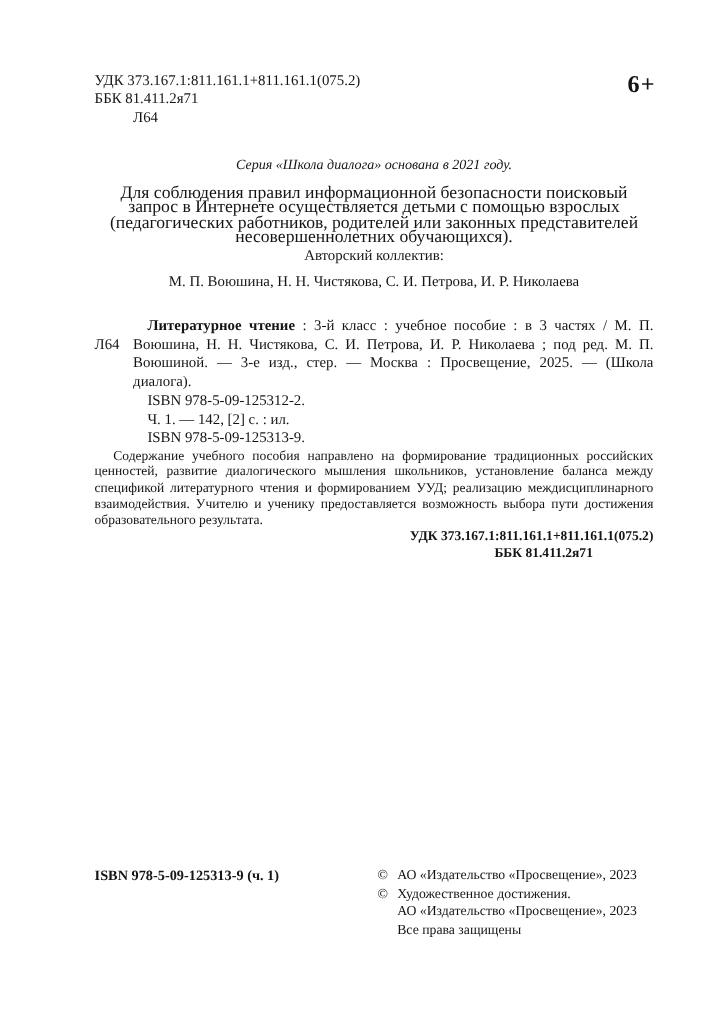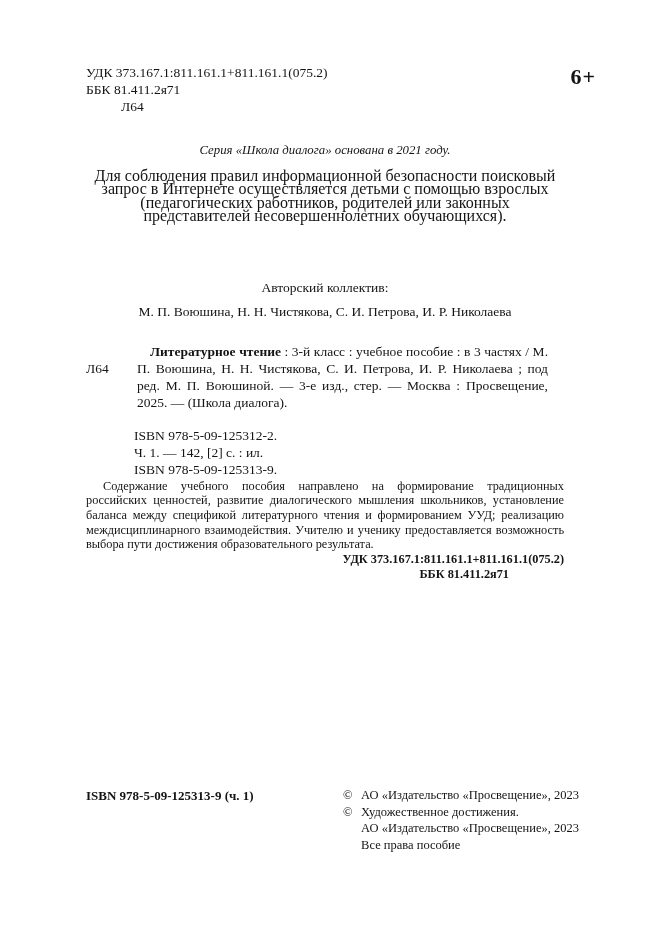--- a/index.html
+++ b/index.html
@@ -8,21 +8,21 @@
     position: relative;
     width: 650px;
     height: 937px;
     margin: 0 auto;
     background: #ffffff;
     font-family: "Liberation Serif", "DejaVu Serif", serif;
     color: #141414;
     overflow: hidden;
   }
   .content {
-    padding: 64px 86px 0 86px;
+    padding: 64px 56px 0 86px;
     font-size: 13.5px;
     line-height: 17px;
   }
 
   
   .imprint-header { white-space: nowrap; }
   .imprint-header .author-code { margin-left: 35px; }
 
   .age-badge {
     position: absolute;
@@ -41,31 +41,31 @@
   }
 
   .safety-note {
     margin: 10px auto 0 auto;
     width: 100%;
     text-align: center;
     font-size: 16px;
     line-height: 13.4px;
   }
 
-  .authors { text-align: center; margin-top: 56px; }
+  .authors { text-align: center; }
   .authors .authors-title { margin-bottom: 7px; }
 
   
   .catalog-card {
     position: relative;
     margin-top: 23px;
     padding-left: 35px;
   }
   .card-code { position: absolute; left: 0; top: 17px; }
-  .card-desc { margin: 16px; text-align: justify; text-indent: 13px; }
+  .card-desc { margin: 0; text-align: justify; text-indent: 13px; }
   .card-line { margin: 0; text-indent: 13px; }
 
   
   .annotation { margin-top: 1px; font-size: 12.3px; line-height: 14.7px; }
   .annotation p { margin: 0; text-align: justify; text-indent: 17px; }
   .imprint-ref { text-align: right; font-weight: bold; font-size: 12.3px; line-height: 15px; }
   .imprint-ref.bbk { padding-right: 55px; }
 
   
   .footer {
@@ -134,18 +134,18 @@
       <div class="copyright-row">
         <span class="copyright-bullet">©</span>
         <span>Художественное достижения.</span>
       </div>
       <div class="copyright-row">
         <span class="copyright-bullet"></span>
         <span>АО «Издательство «Просвещение», 2023</span>
       </div>
       <div class="copyright-row">
         <span class="copyright-bullet"></span>
-        <span>Все права пособие</span>
+        <span>Все права защищены</span>
       </div>
     </div>
   </div>
 
 </div>
 
 </body></html>

